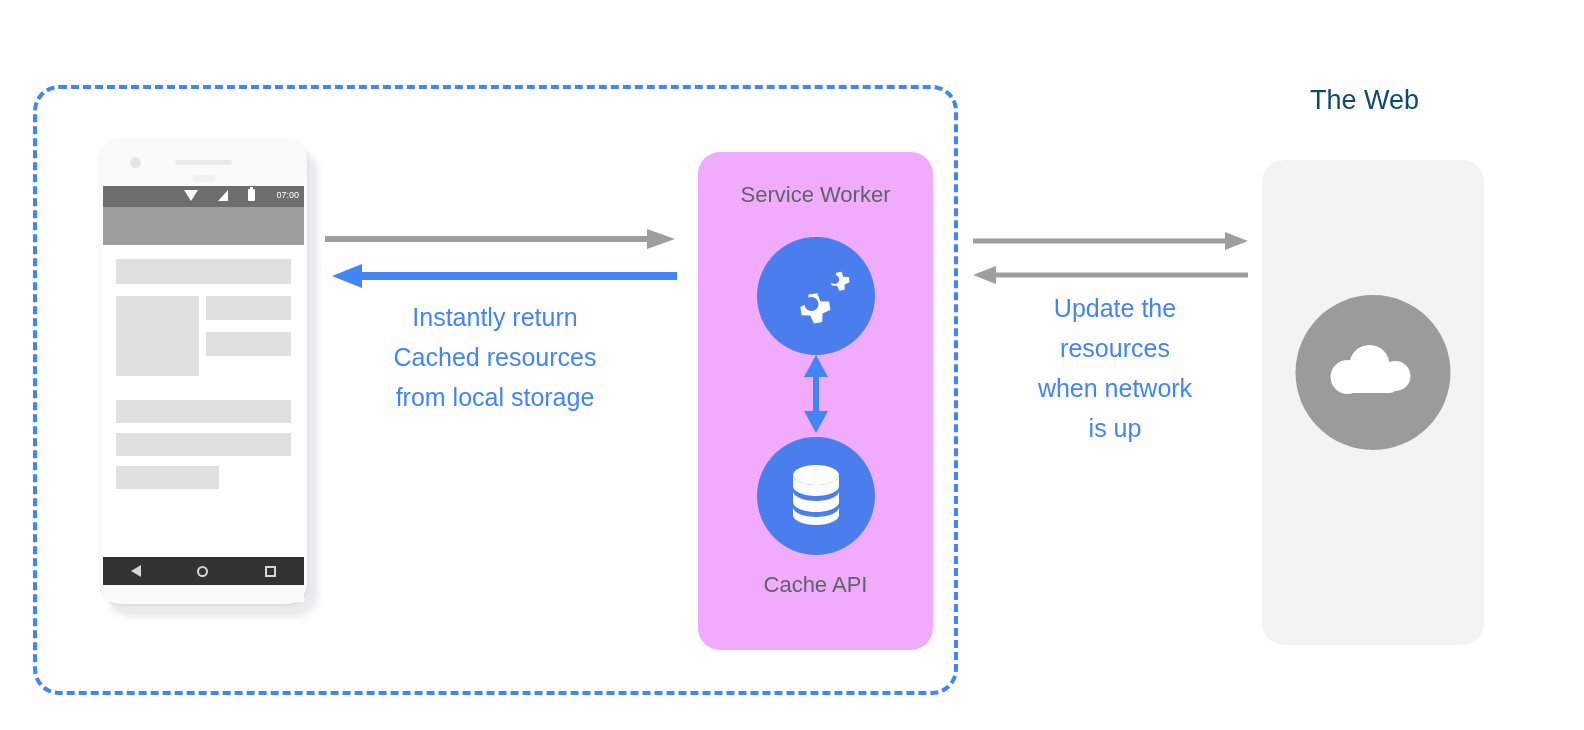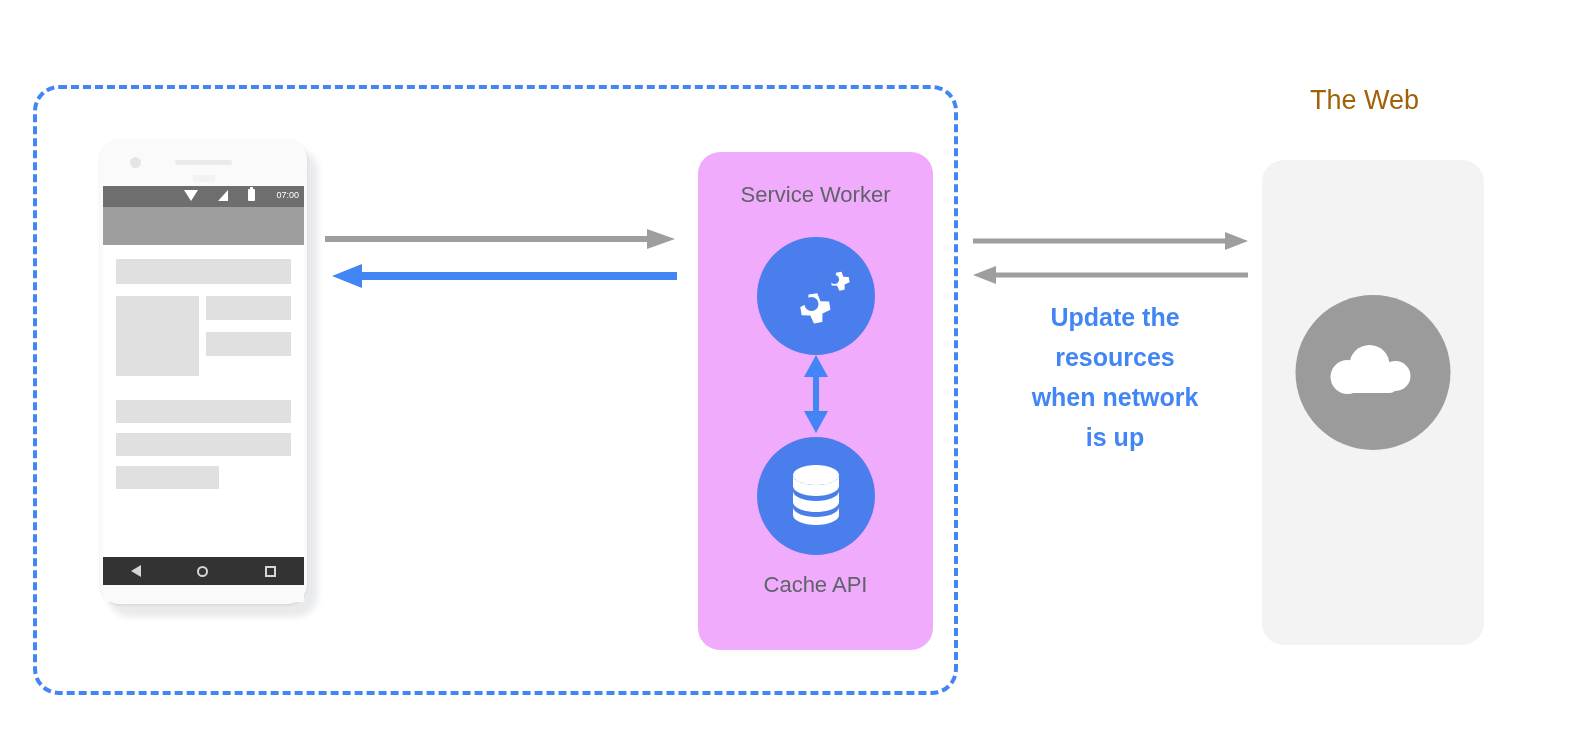--- a/index.html
+++ b/index.html
@@ -138,21 +138,21 @@
     background: #4a7eec;
     display: flex; align-items: center; justify-content: center;
   }
   .circle-sw { top: 85px; }
   .circle-cache { top: 285px; }
   .v-arrow { position: absolute; left: 50%; transform: translateX(-50%); top: 203px; }
 
   
   .web-label {
     position: absolute; left: 1310px; top: 85px;
-    font-size: 27px; color: #a16207; white-space: nowrap;
+    font-size: 27px; color: #0c4a6e; white-space: nowrap;
   }
   .web-panel {
     position: absolute; left: 1262px; top: 160px;
     width: 222px; height: 485px;
     background: #f3f3f3; border-radius: 22px;
   }
   .cloud-circle {
     position: absolute; left: 50%; transform: translateX(-50%); top: 135px;
     width: 155px; height: 155px; border-radius: 50%;
     background: #9b9b9b;
@@ -160,21 +160,21 @@
   }
 
   
   .arrow-svg { position: absolute; }
   .cap {
     position: absolute; text-align: center;
     font-size: 25px; line-height: 40px; color: #4285f4;
     white-space: pre-line;
   }
   .cap-left { left: 345px; top: 297px; width: 300px; }
-  .cap-right { left: 990px; top: 297px; width: 250px; font-weight: bold; }
+  .cap-right { left: 990px; top: 288px; width: 250px; }
 </style>
 </head>
 <body>
 
 <div id="stage">
 
   <div class="client-box"></div>
 
   <div class="phone-wrap">
     <div class="phone-shadow"></div>
@@ -219,20 +219,23 @@
 
   <svg class="arrow-svg" style="left:325px; top:228px;" width="350" height="22">
     <line x1="0" y1="11" x2="322" y2="11" stroke="#9e9e9e" stroke-width="6"></line>
     <polygon points="322,1 350,11 322,21" fill="#9e9e9e"></polygon>
   </svg>
   <svg class="arrow-svg" style="left:332px; top:264px;" width="345" height="24">
     <line x1="30" y1="12" x2="345" y2="12" stroke="#4285f4" stroke-width="8"></line>
     <polygon points="30,0 0,12 30,24" fill="#4285f4"></polygon>
   </svg>
 
+  <div class="cap cap-left">Instantly return
+Cached resources
+from local storage</div>
 
   <div class="sw-panel">
     <div class="panel-title">Service Worker</div>
 
     <div class="circle-icon circle-sw">
       <svg width="74" height="74" viewBox="0 0 74 74">
         <g fill="#ffffff">
           <path d="M52.5 10.5l1.6 4.3 4.6.1.7 4.4-4.2 1.9-.1 4.6-4.4.7-1.9-4.2-4.6-.1-.7-4.4 4.2-1.9.1-4.6z" transform="translate(-3,-2) scale(1.18) translate(3,2)"></path>
           <circle cx="55.5" cy="20.5" r="4.6" fill="#4a7eec"></circle>
           <path d="M31 28l2.6 6.6 7.1.2 1.1 6.8-6.5 3-.2 7.1-6.8 1.1-3-6.5-7.1-.2-1.1-6.8 6.5-3 .2-7.1z" transform="translate(-2,0) scale(1.22) translate(2,0)"></path>

